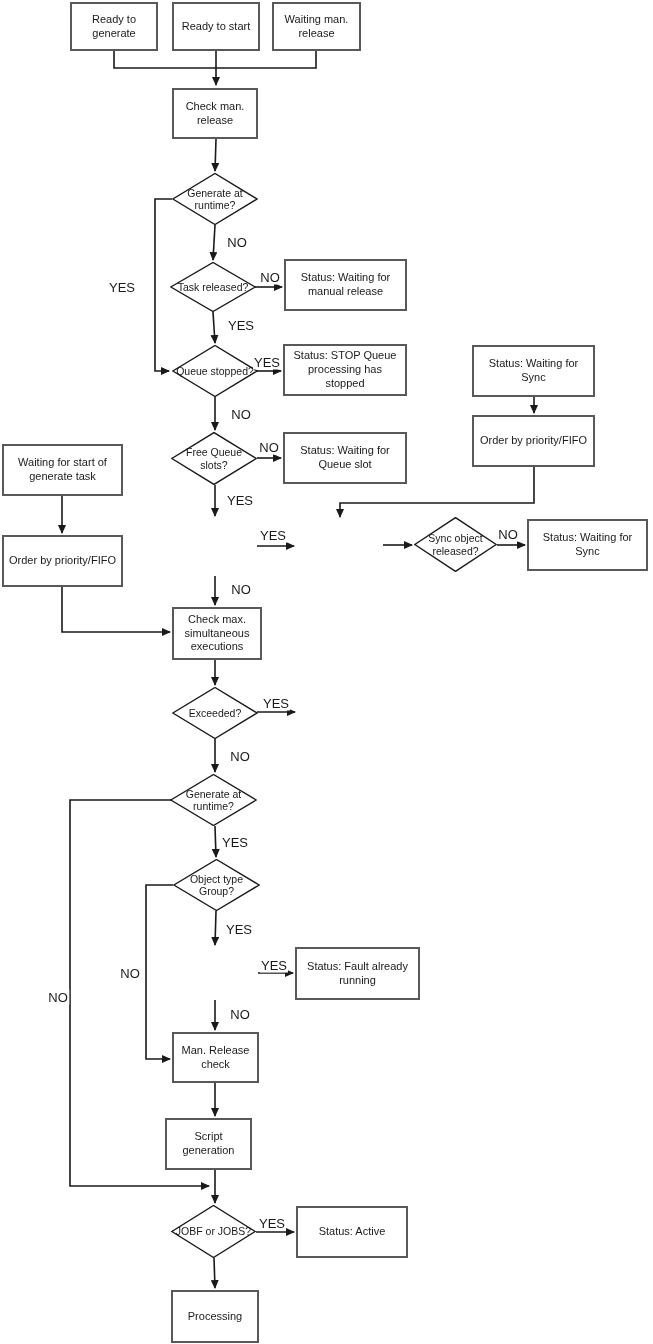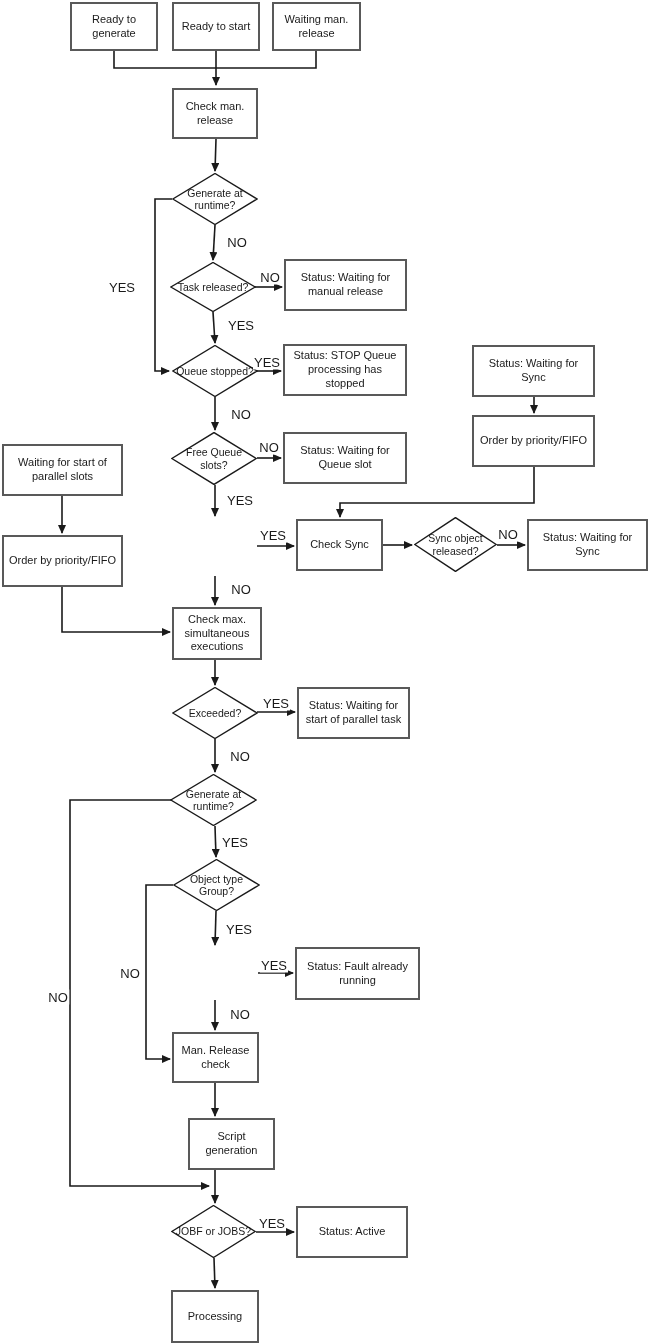--- a/index.html
+++ b/index.html
@@ -145,52 +145,46 @@
     </div>
 
   <div class="box" style="left:472px;top:345px;width:123px;height:52px">
       <span>Status: Waiting for Sync</span>
     </div>
   <div class="box" style="left:472px;top:415px;width:123px;height:52px">
       <span>Order by priority/FIFO</span>
     </div>
 
   <div class="box" style="left:2px;top:444px;width:121px;height:52px">
-      <span>Waiting for start of parallel slots</span>
+      <span>Waiting for start of generate task</span>
     </div>
   <div class="box" style="left:2px;top:535px;width:121px;height:52px">
       <span>Order by priority/FIFO</span>
     </div>
 
-  <div class="box" style="left:296px;top:519px;width:87px;height:52px">
-      <span>Check Sync</span>
-    </div>
   <div class="diamond" style="left:414px;top:517px;width:83px;height:55px">
     <svg viewBox="0 0 100 100" preserveAspectRatio="none">
         <polygon points="50,1 99,50 50,99 1,50"></polygon>
       </svg>
     <span>Sync object released?</span>
   </div>
   <div class="box" style="left:527px;top:519px;width:121px;height:52px">
       <span>Status: Waiting for Sync</span>
     </div>
 
   <div class="box" style="left:172px;top:607px;width:90px;height:53px">
       <span>Check max. simultaneous executions</span>
     </div>
 
   <div class="diamond" style="left:172px;top:687px;width:86px;height:52px">
     <svg viewBox="0 0 100 100" preserveAspectRatio="none">
         <polygon points="50,1 99,50 50,99 1,50"></polygon>
       </svg>
     <span>Exceeded?</span>
   </div>
-  <div class="box" style="left:297px;top:687px;width:113px;height:52px">
-      <span>Status: Waiting for start of parallel task</span>
-    </div>
 
   <div class="diamond" style="left:170px;top:774px;width:87px;height:52px">
     <svg viewBox="0 0 100 100" preserveAspectRatio="none">
         <polygon points="50,1 99,50 50,99 1,50"></polygon>
       </svg>
     <span>Generate at runtime?</span>
   </div>
 
   <div class="diamond" style="left:173px;top:859px;width:87px;height:52px">
     <svg viewBox="0 0 100 100" preserveAspectRatio="none">
@@ -199,21 +193,21 @@
     <span>Object type Group?</span>
   </div>
 
   <div class="box" style="left:295px;top:947px;width:125px;height:53px">
       <span>Status: Fault already running</span>
     </div>
 
   <div class="box" style="left:172px;top:1032px;width:87px;height:51px">
       <span>Man. Release check</span>
     </div>
-  <div class="box" style="left:188px;top:1118px;width:87px;height:52px">
+  <div class="box" style="left:165px;top:1118px;width:87px;height:52px">
       <span>Script generation</span>
     </div>
 
   <div class="diamond" style="left:171px;top:1205px;width:85px;height:53px">
     <svg viewBox="0 0 100 100" preserveAspectRatio="none">
         <polygon points="50,1 99,50 50,99 1,50"></polygon>
       </svg>
     <span>JOBF or JOBS?</span>
   </div>
   <div class="box" style="left:296px;top:1206px;width:112px;height:52px">

